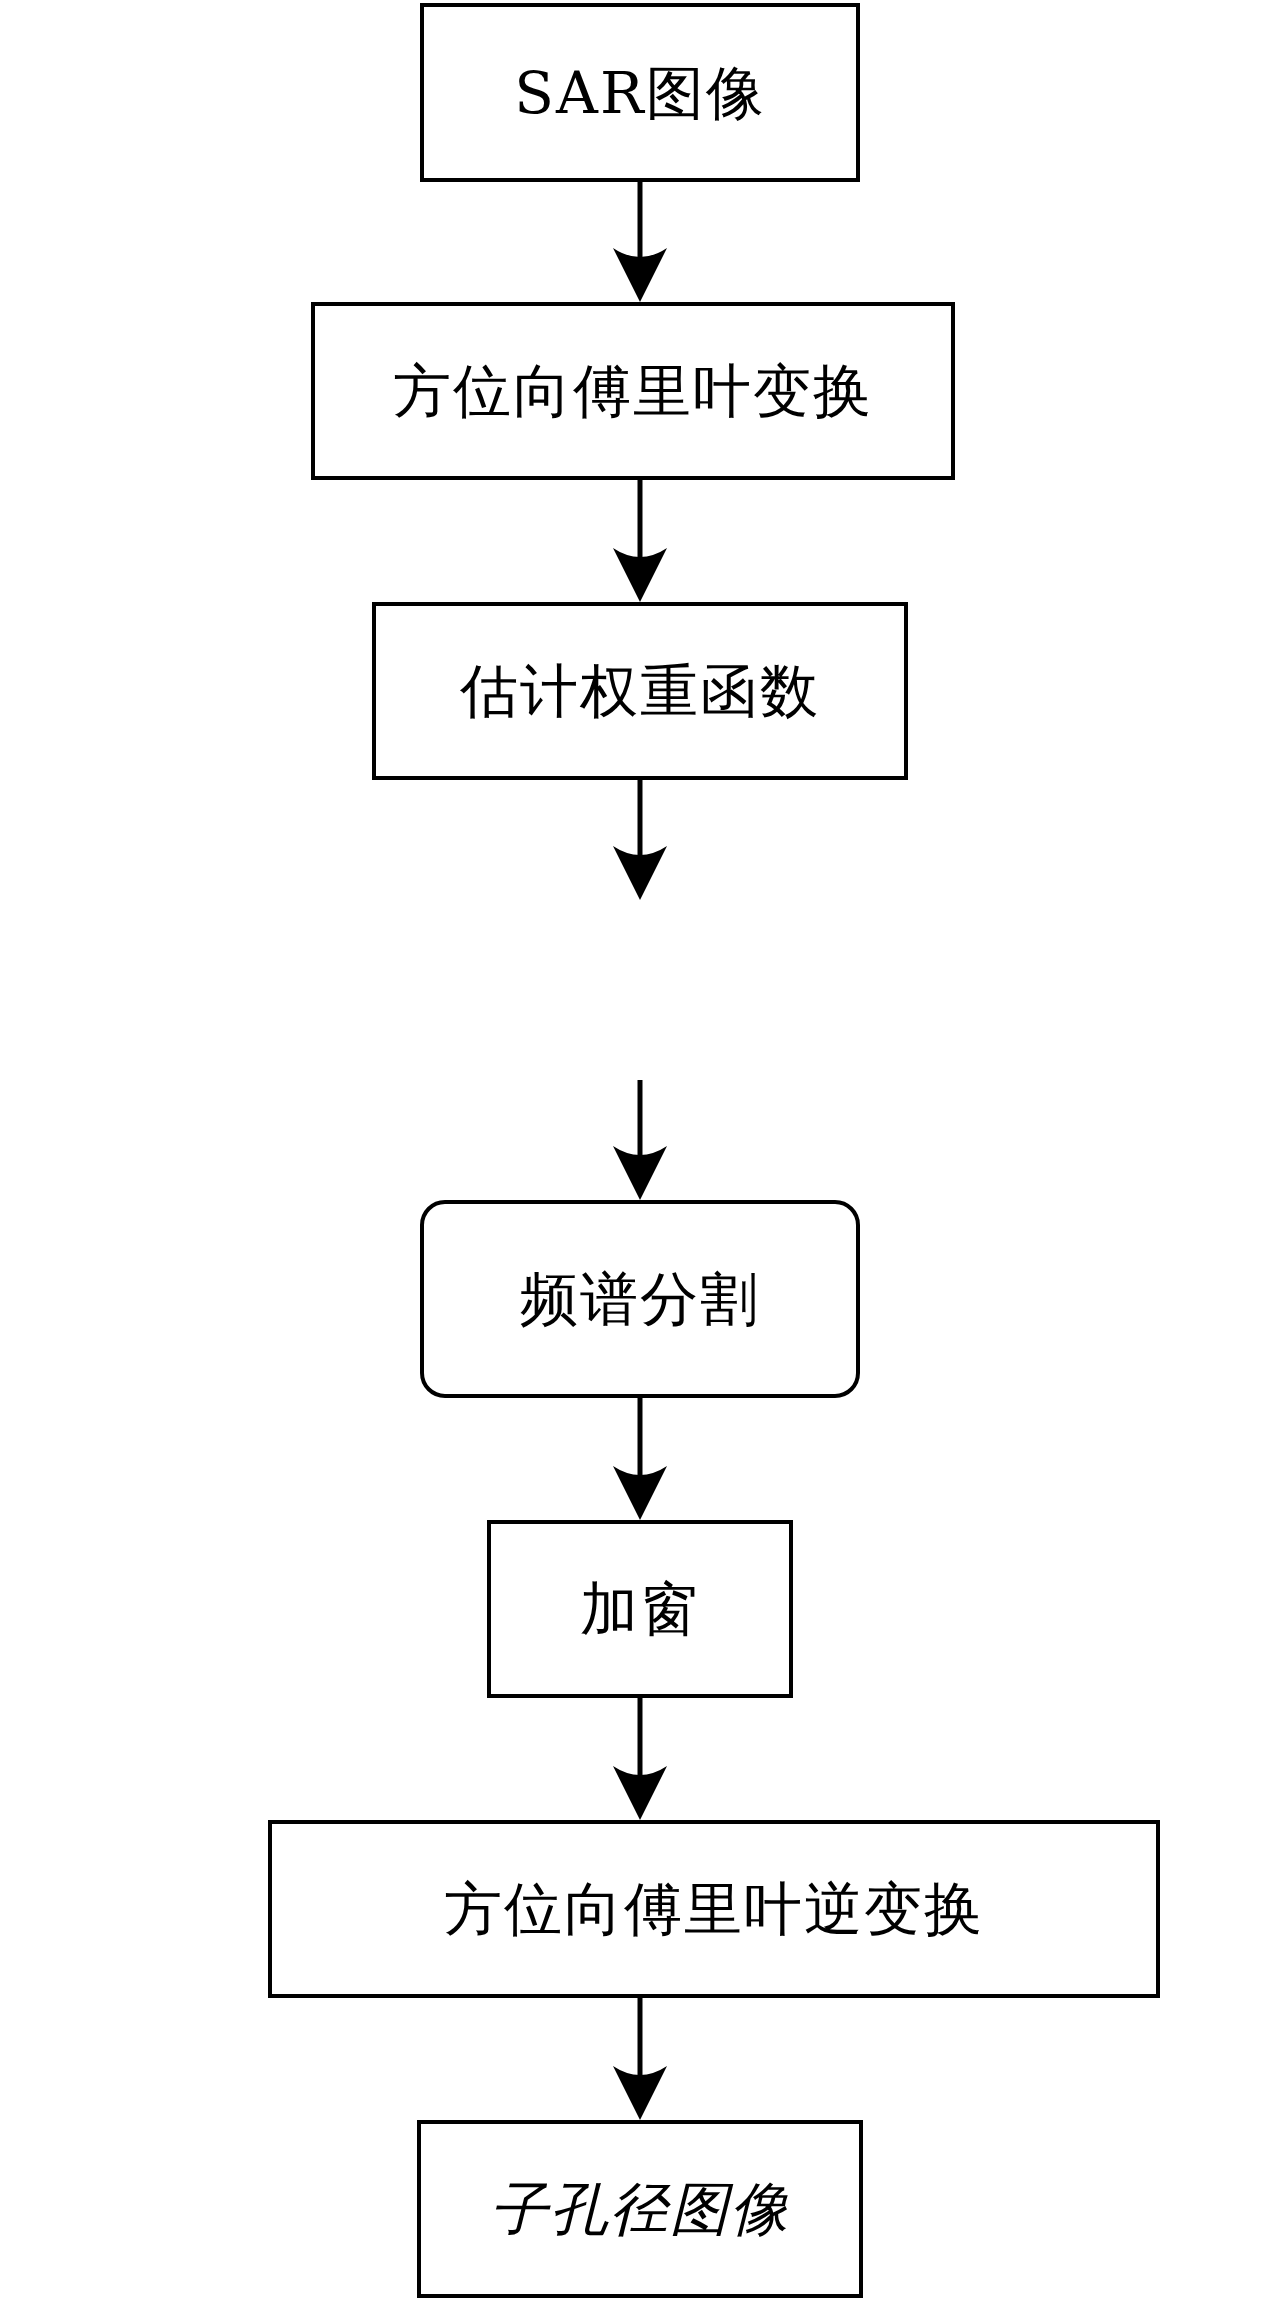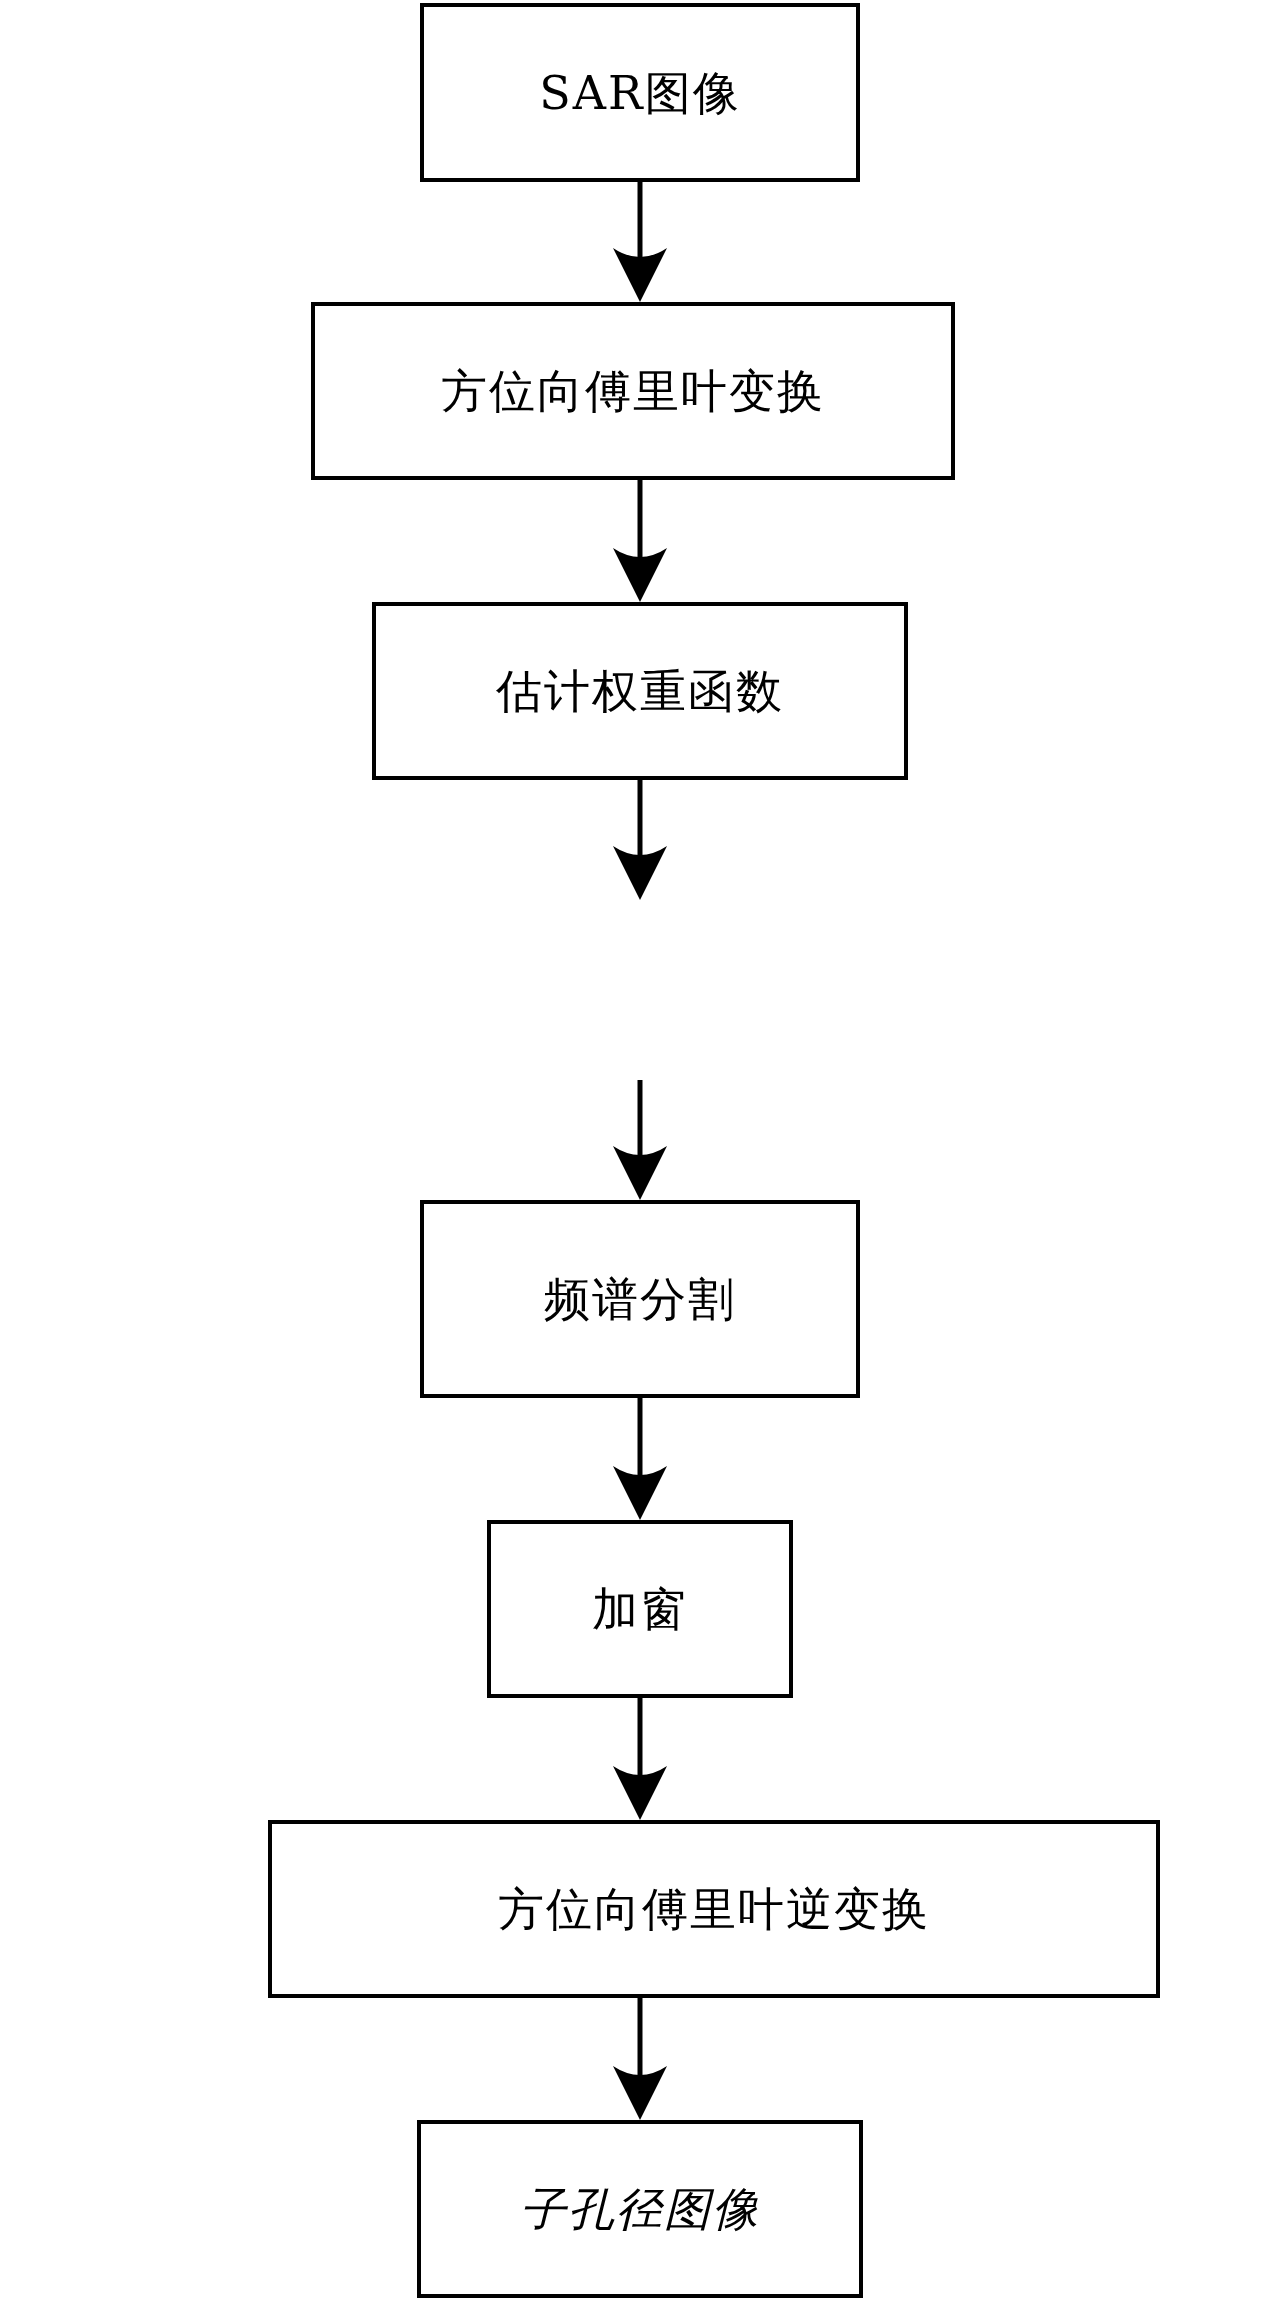--- a/index.html
+++ b/index.html
@@ -18,36 +18,36 @@
   .node {
     position: absolute;
     border: 4px solid #000000;
     background: #ffffff;
     display: flex;
     align-items: center;
     justify-content: center;
     box-sizing: border-box;
   }
   .node-label {
-    font-size: 46px;
+    font-size: 58px;
     color: #000000;
     letter-spacing: 2px;
     white-space: nowrap;
     line-height: 1;
   }
   .arrow {
     position: absolute;
     display: block;
   }
   
   #n0 { left: 420px; top: 3px;    width: 440px; height: 179px; }
   #n1 { left: 311px; top: 302px;  width: 644px; height: 178px; }
   #n2 { left: 372px; top: 602px;  width: 536px; height: 178px; }
   #n3 { left: 268px; top: 900px;  width: 744px; height: 180px; }
-  #n4 { left: 420px; top: 1200px; width: 440px; height: 198px; }
+  #n4 { left: 420px; top: 1200px; width: 440px; height: 198px; border-radius: 25px; }
   #n5 { left: 487px; top: 1520px; width: 306px; height: 178px; }
   #n6 { left: 268px; top: 1820px; width: 892px; height: 178px; }
   #n7 { left: 417px; top: 2120px; width: 446px; height: 178px; font-style: italic; }
 </style>
 </head>
 <body>
 
 <div class="canvas">
 
   <div class="node" id="n0">

